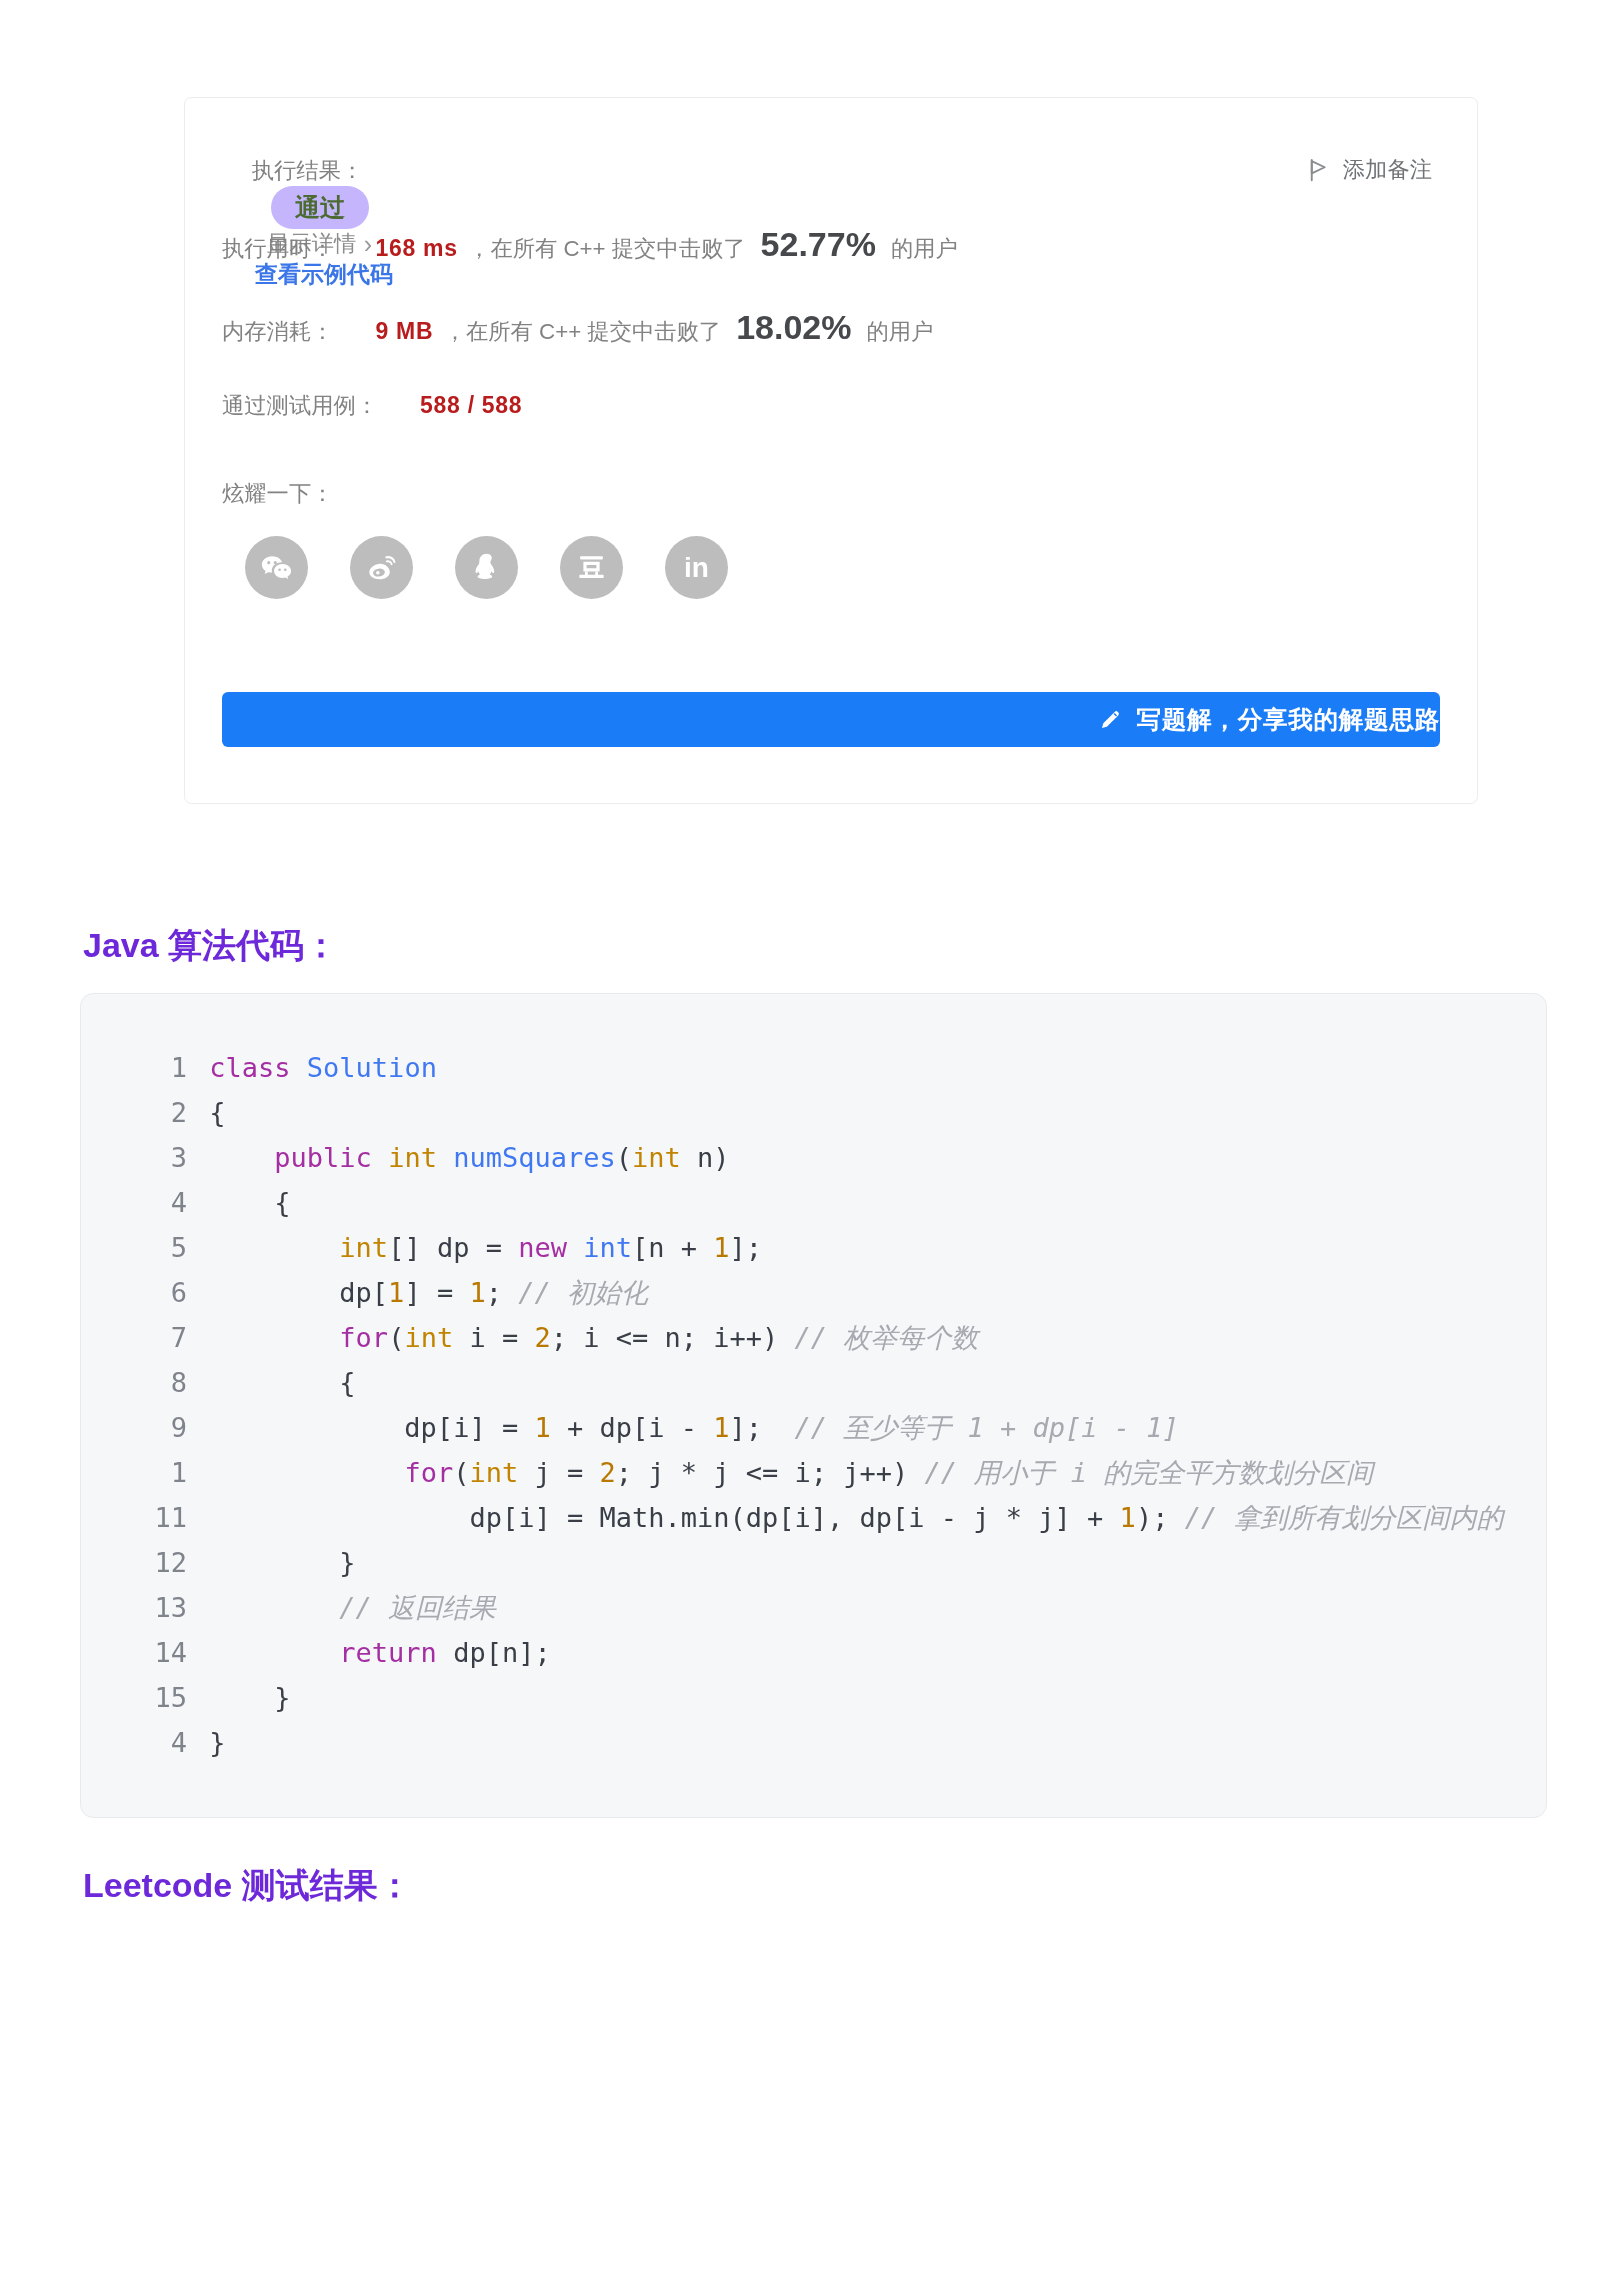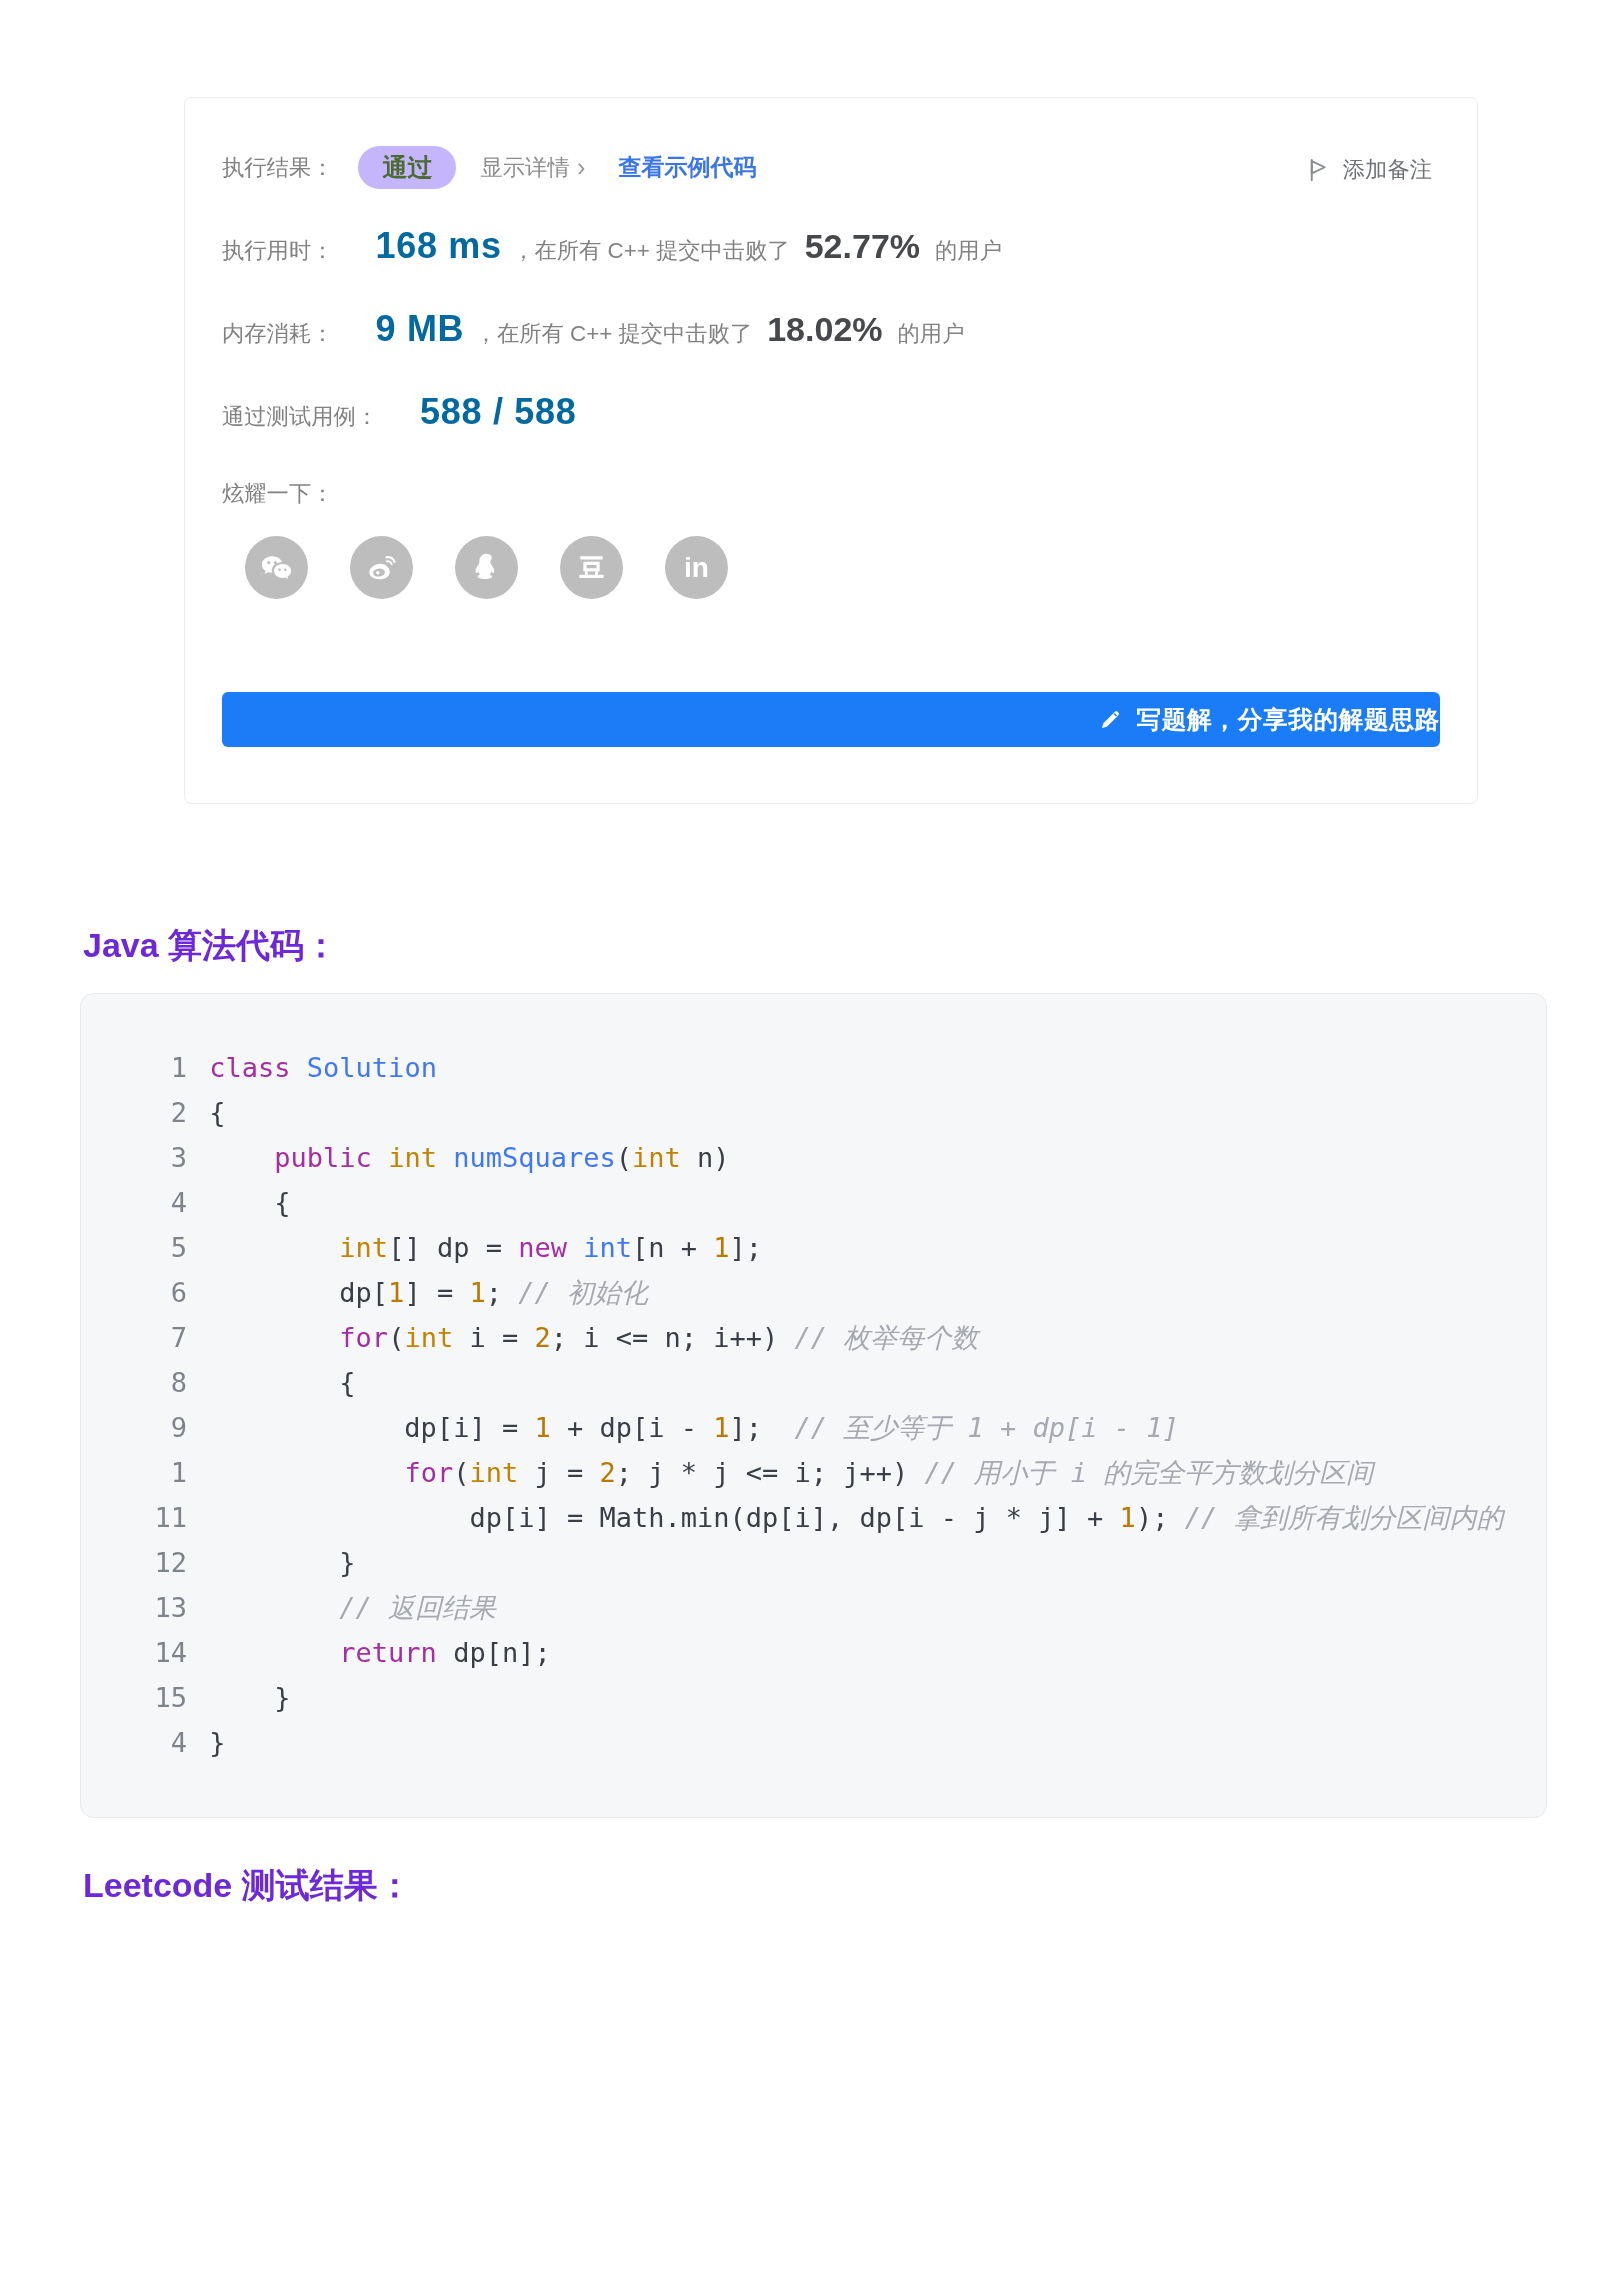--- a/index.html
+++ b/index.html
@@ -2,31 +2,31 @@
 <html style="font-size:12px"><head>
 <meta charset="utf-8">
 <style>
   html,body{margin:0;padding:0;background:#fff;}
   #page{position:relative;width:1624px;height:2295px;background:#ffffff;overflow:hidden;
         font-family:"Liberation Sans",sans-serif;}
 
   
   .card{position:absolute;left:184px;top:97px;width:1294px;height:707px;
         background:#fff;border:1.5px solid #ececec;border-radius:7.4px;box-sizing:border-box;}
-  .row1{position:absolute;left:37px;top:41px;height:57px;display:flex;align-items:center;}
+  .row1{position:absolute;left:37px;top:58px;height:57px;display:flex;align-items:center;flex-direction:column;}
   .lbl{font-size:22.3px;color:#828282;}
   .badge{margin-left:25px;background:#c4b5fd;color:#4b6b33;font-size:25px;font-weight:700;
          padding:9px 24px;border-radius:33px;line-height:1;}
   .details{margin-left:24px;font-size:22.3px;color:#8d8d8d;display:flex;align-items:center;gap:7.4px;cursor:pointer;}
   .chev{font-size:25px;color:#9a9a9a;}
   .sample-link{margin-left:33px;font-size:23px;color:#3a76e8;font-weight:600;cursor:pointer;}
   .note{position:absolute;right:45px;top:43px;height:57px;display:flex;align-items:center;gap:10.4px;
         font-size:22.3px;color:#6f7377;cursor:pointer;}
   .stat{position:absolute;left:37px;display:flex;align-items:baseline;}
-  .stat .big{font-size:36px;color:#0369a1;font-weight:600;margin-left:42px;letter-spacing:0.7px;}
+  .stat .big{font-size:23px;color:#b91c1c;font-weight:600;margin-left:42px;letter-spacing:0.7px;}
   .stat .mid{font-size:22.3px;color:#828282;margin-left:10.4px;}
   .stat .pct{font-size:34px;color:#46484c;font-weight:600;margin-left:15px;margin-right:15px;}
   .stat .suf{font-size:22.3px;color:#828282;}
   .share-lbl{position:absolute;left:37px;top:381px;font-size:22.3px;color:#828282;}
   .icons{position:absolute;left:60px;top:438px;display:flex;gap:42px;}
   .circle{width:63px;height:63px;border-radius:50%;background:#bdbdbd;display:flex;
           align-items:center;justify-content:center;cursor:pointer;}
   .circle svg{display:block;}
   .in-glyph{color:#fff;font-size:28px;font-weight:700;font-family:"Liberation Sans",sans-serif;}
   .cta{position:absolute;left:37px;right:37px;top:594px;height:55px;background:#1b7cf8;border-radius:6px;

